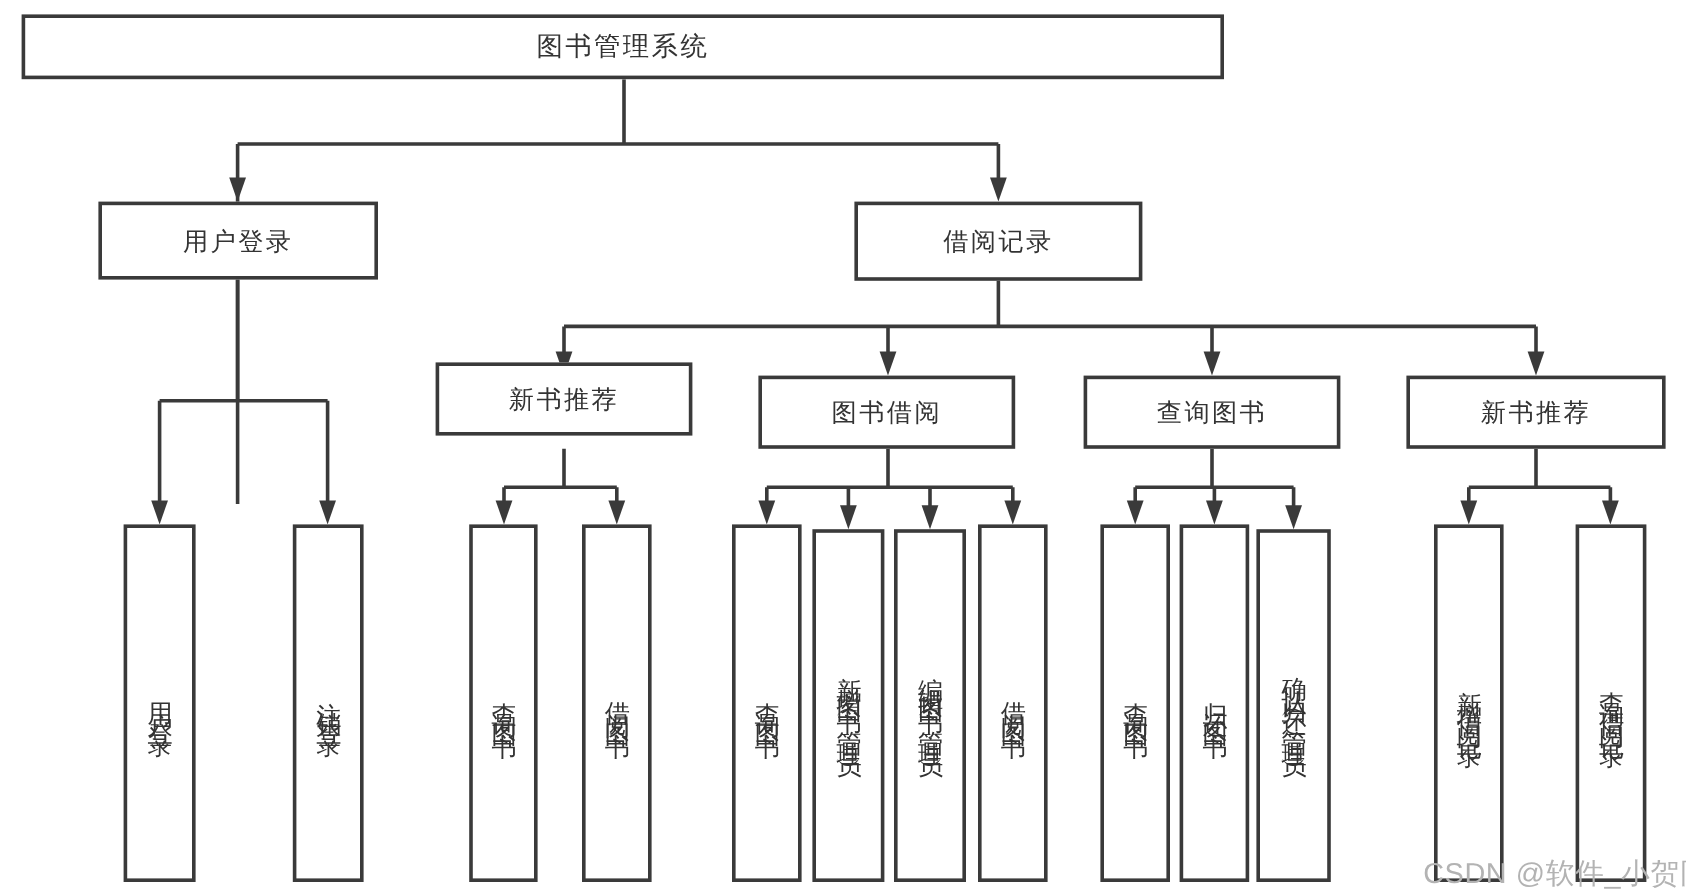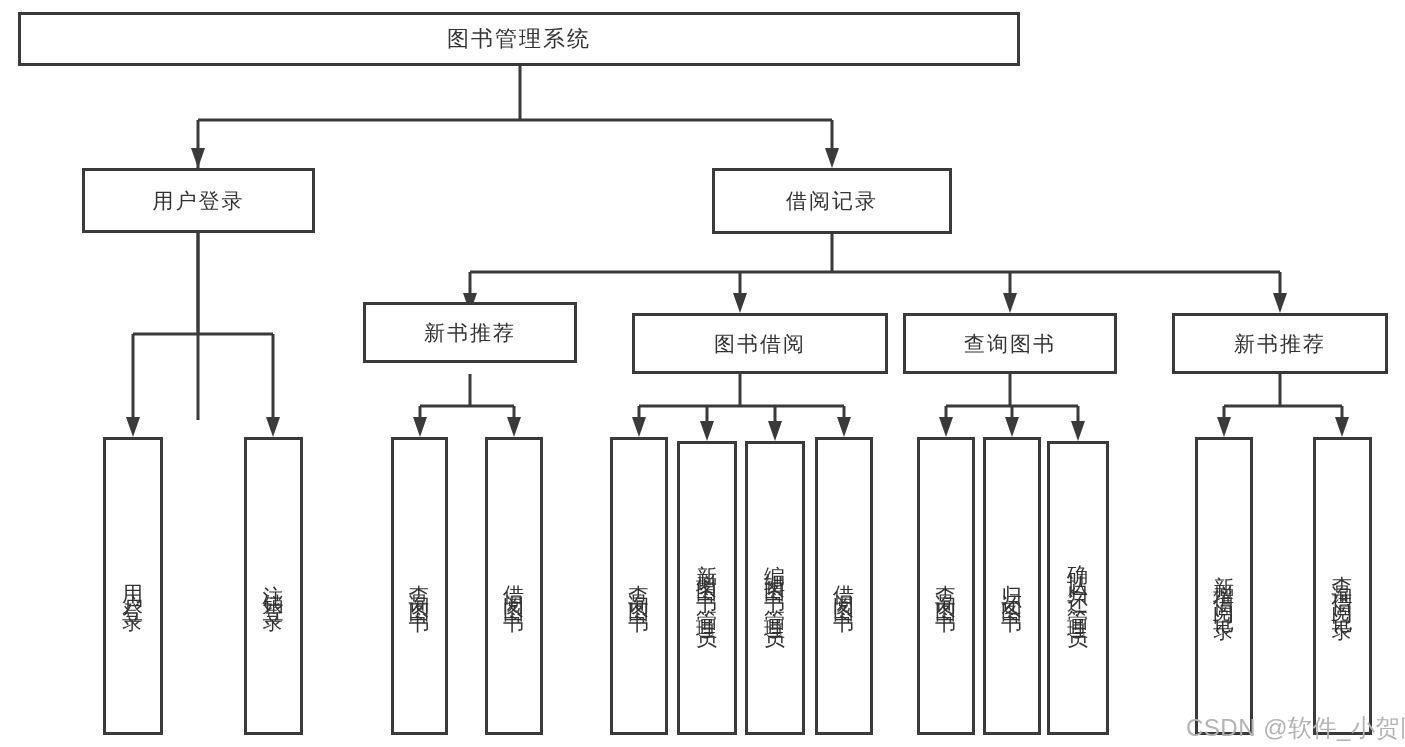--- a/index.html
+++ b/index.html
@@ -88,21 +88,21 @@
       <polygon points="1335,417 1349,417 1342,437"></polygon>
     </g>
   </svg>
 
   <div class="box hbox root" style="left:18px; top:12px; width:1002px; height:54px;">图书管理系统</div>
 
   <div class="box hbox" style="left:82px; top:168px; width:233px; height:65px;">用户登录</div>
   <div class="box hbox" style="left:712px; top:168px; width:240px; height:66px;">借阅记录</div>
 
   <div class="box hbox" style="left:363px; top:302px; width:214px; height:61px;">新书推荐</div>
-  <div class="box hbox" style="left:632px; top:313px; width:256px; height:61px;">图书借阅</div>
+  <div class="box hbox" style="left:632px; top:313px; width:214px; height:61px;">图书借阅</div>
   <div class="box hbox" style="left:903px; top:313px; width:214px; height:61px;">查询图书</div>
   <div class="box hbox" style="left:1172px; top:313px; width:216px; height:61px;">新书推荐</div>
 
   <div class="box vbox" style="left:103px; top:437px; width:60px; height:298px;">用户登录</div>
   <div class="box vbox" style="left:244px; top:437px; width:59px; height:298px;">注销登录</div>
 
   <div class="box vbox" style="left:391px; top:437px; width:57px; height:298px;">查询图书</div>
   <div class="box vbox" style="left:485px; top:437px; width:58px; height:298px;">借阅图书</div>
 
   <div class="box vbox" style="left:610px; top:437px; width:58px; height:298px;">查询图书</div>

